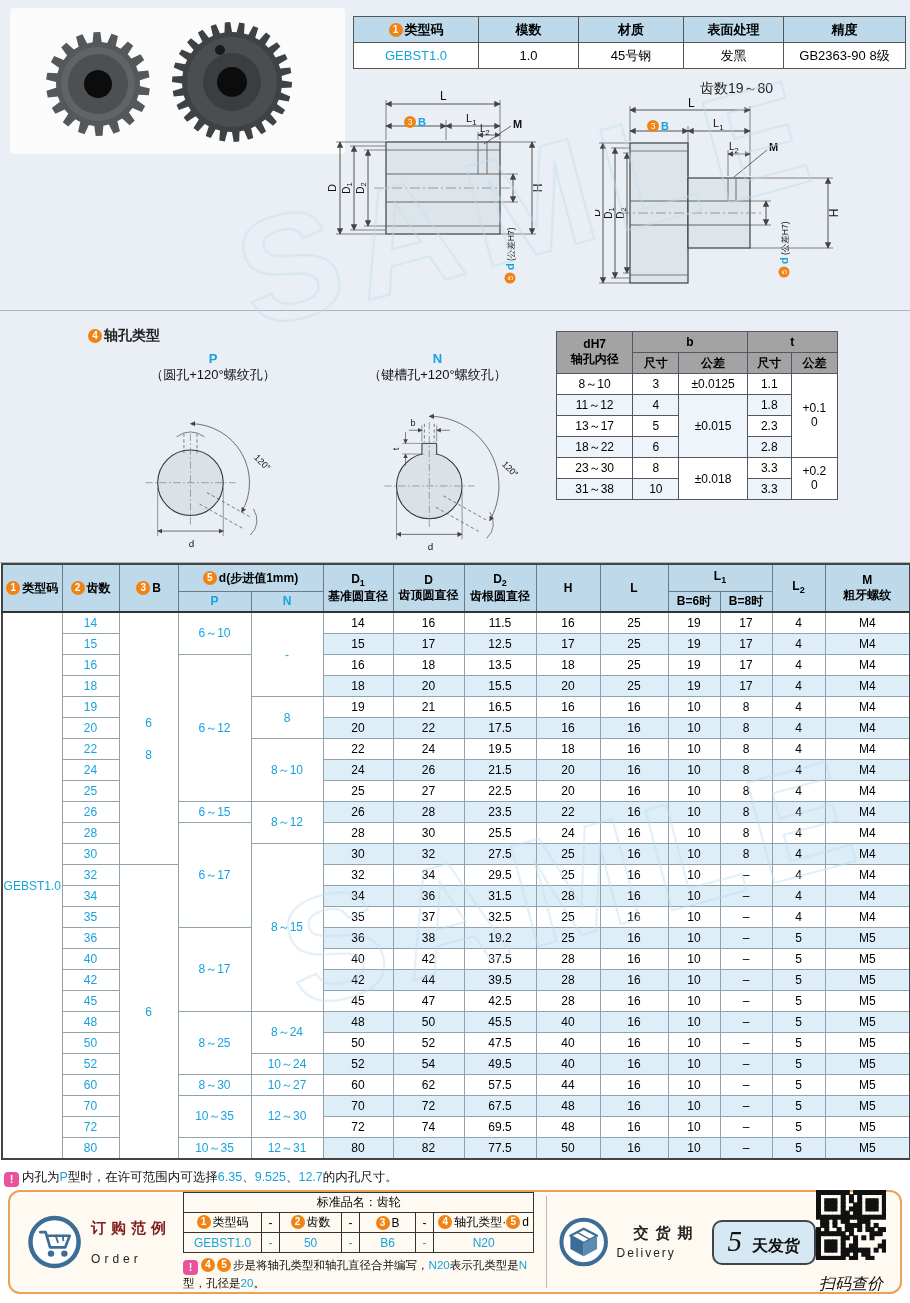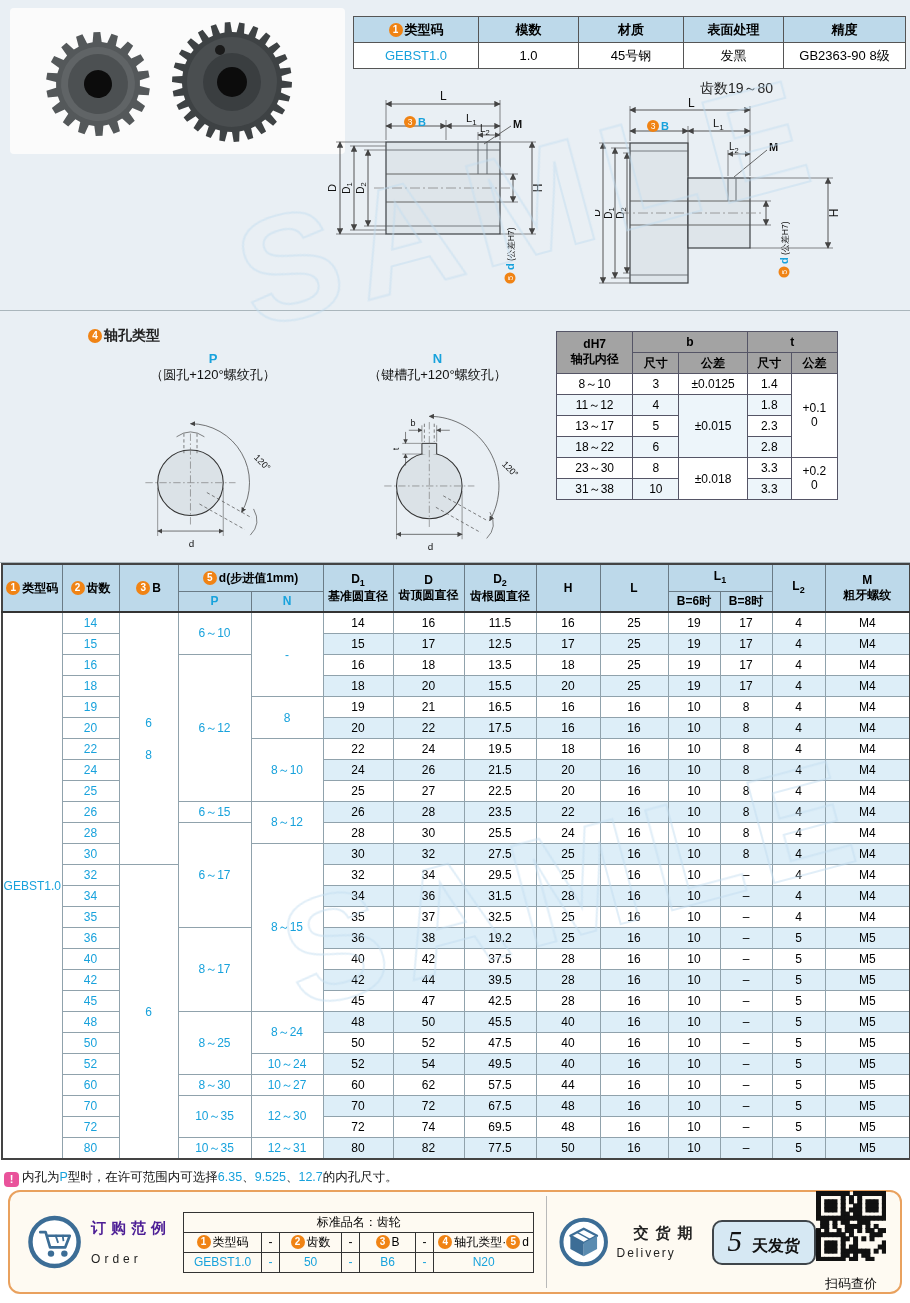--- a/index.html
+++ b/index.html
@@ -51,35 +51,35 @@
   td.cell-teeth,td.cell-pn,td.cell-type,td.cell-b{color:#18a2dc;}
   td.cell-b div{padding:10px 0;line-height:1;}
   sub.s{font-size:9px;}
 
   
   .footnote{padding:9px 4px 0 4px;font-size:12.5px;color:#111;height:27px;background:#fff;}
 
   
   .bottom-box{position:absolute;left:8px;right:8px;top:1190px;height:104px;border:2px solid #e9a15e;border-radius:12px;background:#fefaf2;display:flex;align-items:center;padding:0 14px 0 16px;box-sizing:border-box;}
   .ot-col{margin-left:8px;}
-  .ot-col .t1{font-size:15px;font-weight:bold;letter-spacing:5px;color:#4c1d95;white-space:nowrap;}
+  .ot-col .t1{font-size:15px;font-weight:bold;letter-spacing:5px;color:#7f1d1d;white-space:nowrap;}
   .ot-col .t2{font-size:12px;letter-spacing:4px;color:#222;white-space:nowrap;margin-top:14px;}
   .order-main{margin-left:12px;width:356px;}
   .order-table{border-collapse:collapse;table-layout:fixed;width:350px;font-size:12px;}
   .order-table th,.order-table td{border:1px solid #333;height:19px;text-align:center;padding:0 1px;font-weight:normal;}
   .order-note{font-size:11.5px;line-height:1.45;margin-top:4px;color:#111;}
   .vdiv{width:1px;background:#b9b9b9;align-self:stretch;margin:4px 10px 4px 12px;}
   .deliv-col{margin-left:6px;}
   .deliv-col .t1{font-size:15px;font-weight:bold;letter-spacing:7px;color:#222;white-space:nowrap;margin-left:17px;}
   .deliv-col .t2{font-size:12px;letter-spacing:2px;color:#222;margin-top:3px;white-space:nowrap;}
   .days-badge{margin-left:12px;border:2px solid #3f454a;border-radius:10px;background:#d6e8f3;padding:3px 14px 5px 14px;display:flex;align-items:baseline;white-space:nowrap;}
   .days-badge .num{font-size:29px;font-style:italic;font-family:"Liberation Serif","DejaVu Serif",serif;color:#111;}
   .days-badge .unit{font-size:16px;font-weight:bold;margin-left:10px;color:#111;}
   .qr-block{margin-left:auto;text-align:center;}
-  .qr-block .lab{font-size:13px;color:#111;margin-top:10px;}
+  .qr-block .lab{font-size:16px;color:#111;margin-top:10px;font-style:italic;}
 
   .wm{position:absolute;inset:0;pointer-events:none;z-index:9;}
   svg text{font-family:"Liberation Sans","DejaVu Sans",sans-serif;}
 </style>
 </head>
 <body>
 
 <div class="sheet">
 
   <section class="top">
@@ -347,21 +347,21 @@
         <tr>
           <th>尺寸</th>
           <th>公差</th>
           <th>尺寸</th>
           <th>公差</th>
         </tr>
         <tr>
           <td>8～10</td>
           <td>3</td>
           <td>±0.0125</td>
-          <td>1.4</td>
+          <td>1.1</td>
           <td rowspan="4" class="two"><span>+0.1</span><br><span>0</span></td>
         </tr>
         <tr class="alt">
           <td>11～12</td>
           <td>4</td>
           <td rowspan="3">±0.015</td>
           <td>1.8</td>
         </tr>
         <tr>
           <td>13～17</td>
@@ -820,20 +820,23 @@
           <td class="blue">GEBST1.0</td>
           <td class="blue">-</td>
           <td class="blue">50</td>
           <td class="blue">-</td>
           <td class="blue">B6</td>
           <td class="blue">-</td>
           <td class="blue">N20</td>
         </tr>
       </tbody>
         </table>
+      <div class="order-note">
+        <span class="bang">!</span><span class="badge">4</span><span class="badge">5</span><span>步是将轴孔类型和轴孔直径合并编写，</span><span class="blue">N20</span><span>表示孔类型是</span><span class="blue">N</span><span>型，孔径是</span><span class="blue">20</span><span>。</span>
+      </div>
     </div>
 
     <div class="vdiv"></div>
 
     <svg width="58" height="58" viewBox="0 0 60 60">
       <circle cx="30" cy="30" r="25" fill="#fff" stroke="#3c6d96" stroke-width="4.5"></circle>
       <polygon points="30,15 45,23 30,31 15,23" fill="#fff" stroke="#3c6d96" stroke-width="2.5" stroke-linejoin="round"></polygon>
       <polygon points="15,23 30,31 30,46 15,38" fill="#3c6d96"></polygon>
       <polygon points="45,23 30,31 30,46 45,38" fill="#5a8bb0"></polygon>
       <line x1="22" y1="19" x2="37" y2="27" stroke="#3c6d96" stroke-width="1.5"></line>

